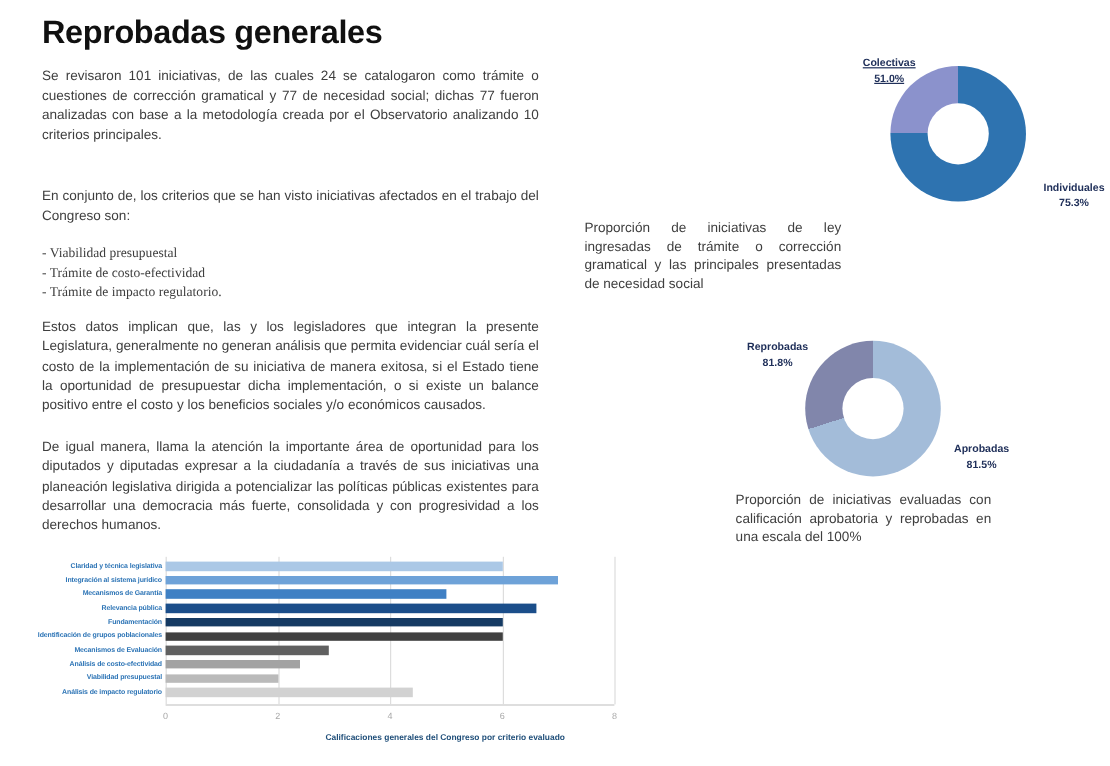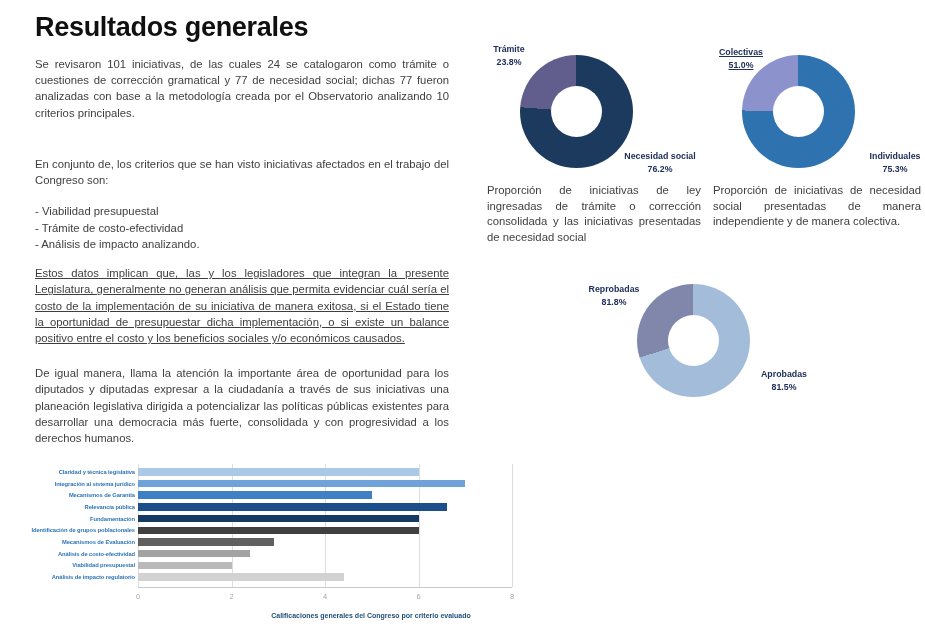--- a/index.html
+++ b/index.html
@@ -5,42 +5,42 @@
   html,body{margin:0;padding:0;}
   body{font-family:"Liberation Sans",sans-serif;background:#ffffff;}
   .page{position:relative;width:925px;height:638px;background:#fff;overflow:hidden;}
 
   
   .left-col{position:absolute;left:35px;top:12px;width:414px;color:#3e3e3e;}
   .left-col h1{margin:0 0 13px 0;font-size:27px;font-weight:700;color:#101010;letter-spacing:-0.3px;}
   .left-col p{margin:0;font-size:11.3px;line-height:16.2px;text-align:justify;}
   .mb-lg{margin-bottom:35px !important;}
   .mb-md{margin-bottom:15px !important;}
-  .mb-sm{margin-bottom:19px !important;text-decoration:underline;}
-  .criteria{margin:0 0 13px 0;font-size:11.3px;line-height:16.3px;}
+  .mb-sm{margin-bottom:19px !important;}
+  .criteria{margin:0 0 13px 0;font-size:11.3px;line-height:16.3px;font-family:Liberation Serif, serif;}
 
   
   .donut-wrap{position:absolute;}
   .ring{position:absolute;width:113px;height:113px;border-radius:50%;}
   .ring::after{content:"";position:absolute;left:50%;top:50%;width:51px;height:51px;
     margin:-25.5px 0 0 -25.5px;background:#fff;border-radius:50%;}
   .donut-label{position:absolute;text-align:center;font-weight:700;font-size:8.8px;
     line-height:12.5px;color:#20305a;}
 
   .donut1{left:480px;top:40px;width:236px;height:150px;}
   .donut1 .ring{left:40px;top:15px;}
   .donut1 .lab-a{left:0px;top:3px;width:58px;}
   .donut1 .lab-b{left:132px;top:110px;width:96px;}
 
   .donut2{left:700px;top:40px;width:225px;height:150px;}
   .donut2 .ring{left:42px;top:15px;}
   .donut2 .lab-a{left:1px;top:6px;width:80px;text-decoration:underline;}
   .donut2 .lab-b{left:155px;top:110px;width:80px;}
 
-  .donut3{left:570px;top:275px;width:260px;height:185px;}
+  .donut3{left:604px;top:275px;width:260px;height:185px;}
   .donut3 .ring{left:67px;top:9px;}
   .donut3 .lab-a{left:4px;top:8px;width:80px;}
   .donut3 .lab-b{left:174px;top:93px;width:80px;}
 
   .fig-caption{position:absolute;font-size:11.3px;line-height:15.6px;color:#3e3e3e;text-align:justify;}
   .cap1{left:487px;top:183px;width:214px;}
   .cap2{left:713px;top:183px;width:208px;}
   .cap3{left:613px;top:410px;width:213px;}
 
   
@@ -58,69 +58,58 @@
   .bc-tick{position:absolute;transform:translateX(-50%);font-size:7.5px;color:#a8a8a8;}
   .bc-caption{position:absolute;left:181px;top:150px;width:320px;text-align:center;
     font-size:7px;font-weight:700;color:#1f4e79;}
 </style>
 </head>
 <body>
 
 <div class="page">
 
   <div class="left-col">
-    <h1>Resultados generales</h1>
+    <h1>Reprobadas generales</h1>
     <p class="mb-lg">Se revisaron 101 iniciativas, de las cuales 24 se catalogaron como trámite o cuestiones de corrección gramatical y 77 de necesidad social; dichas 77 fueron analizadas con base a la metodología creada por el Observatorio analizando 10 criterios principales.</p>
     <p class="mb-md">En conjunto de, los criterios que se han visto iniciativas afectados en el trabajo del Congreso son:</p>
     <div class="criteria">
       <div>- Viabilidad presupuestal</div>
       <div>- Trámite de costo-efectividad</div>
-      <div>- Análisis de impacto analizando.</div>
+      <div>- Trámite de impacto regulatorio.</div>
     </div>
     <p class="mb-sm">Estos datos implican que, las y los legisladores que integran la presente Legislatura, generalmente no generan análisis que permita evidenciar cuál sería el costo de la implementación de su iniciativa de manera exitosa, si el Estado tiene la oportunidad de presupuestar dicha implementación, o si existe un balance positivo entre el costo y los beneficios sociales y/o económicos causados.</p>
     <p>De igual manera, llama la atención la importante área de oportunidad para los diputados y diputadas expresar a la ciudadanía a través de sus iniciativas una planeación legislativa dirigida a potencializar las políticas públicas existentes para desarrollar una democracia más fuerte, consolidada y con progresividad a los derechos humanos.</p>
   </div>
 
-  <div class="donut-wrap donut1">
-    <div class="ring" style="background: conic-gradient(rgb(28, 58, 94) 0%, rgb(28, 58, 94) 76.2%, rgb(97, 93, 140) 76.2%, rgb(97, 93, 140) 100%);"></div>
-    <div class="donut-label lab-a">
-      <div>Trámite</div>
-      <div>23.8%</div>
-    </div>
-    <div class="donut-label lab-b">
-      <div>Necesidad social</div>
-      <div>76.2%</div>
-    </div>
-  </div>
-  <div class="fig-caption cap1">Proporción de iniciativas de ley ingresadas de trámite o corrección consolidada y las iniciativas presentadas de necesidad social</div>
+  <div class="fig-caption cap1">Proporción de iniciativas de ley ingresadas de trámite o corrección gramatical y las principales presentadas de necesidad social</div>
 
   <div class="donut-wrap donut2">
     <div class="ring" style="background: conic-gradient(rgb(46, 115, 176) 0%, rgb(46, 115, 176) 75.3%, rgb(139, 146, 204) 75.3%, rgb(139, 146, 204) 100%);"></div>
     <div class="donut-label lab-a">
       <div>Colectivas</div>
       <div>51.0%</div>
     </div>
     <div class="donut-label lab-b">
       <div>Individuales</div>
       <div>75.3%</div>
     </div>
   </div>
-  <div class="fig-caption cap2">Proporción de iniciativas de necesidad social presentadas de manera independiente y de manera colectiva.</div>
 
   <div class="donut-wrap donut3">
     <div class="ring" style="background: conic-gradient(rgb(163, 188, 217) 0%, rgb(163, 188, 217) 70.1%, rgb(129, 134, 171) 70.1%, rgb(129, 134, 171) 100%);"></div>
     <div class="donut-label lab-a">
       <div>Reprobadas</div>
       <div>81.8%</div>
     </div>
     <div class="donut-label lab-b">
       <div>Aprobadas</div>
       <div>81.5%</div>
     </div>
   </div>
+  <div class="fig-caption cap3">Proporción de iniciativas evaluadas con calificación aprobatoria y reprobadas en una escala del 100%</div>
 
   <div class="barchart">
     <div class="bc-plot" id="bc-plot">
         <div class="bc-grid" style="left: 0%;"></div>
         <div class="bc-grid" style="left: 25%;"></div>
         <div class="bc-grid" style="left: 50%;"></div>
         <div class="bc-grid" style="left: 75%;"></div>
         <div class="bc-grid" style="left: 100%;"></div>
       </div>
     <div class="bc-rows" id="bc-rows">

